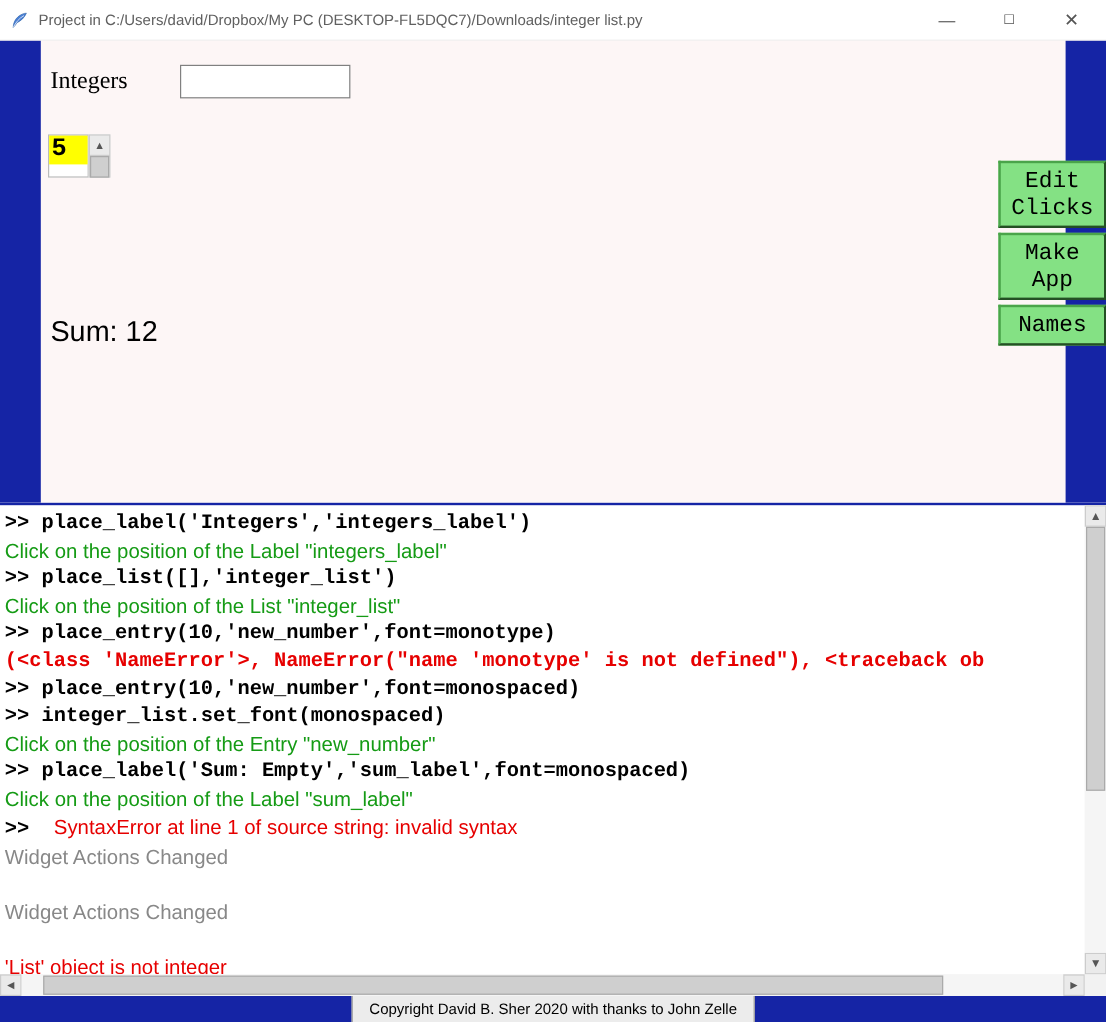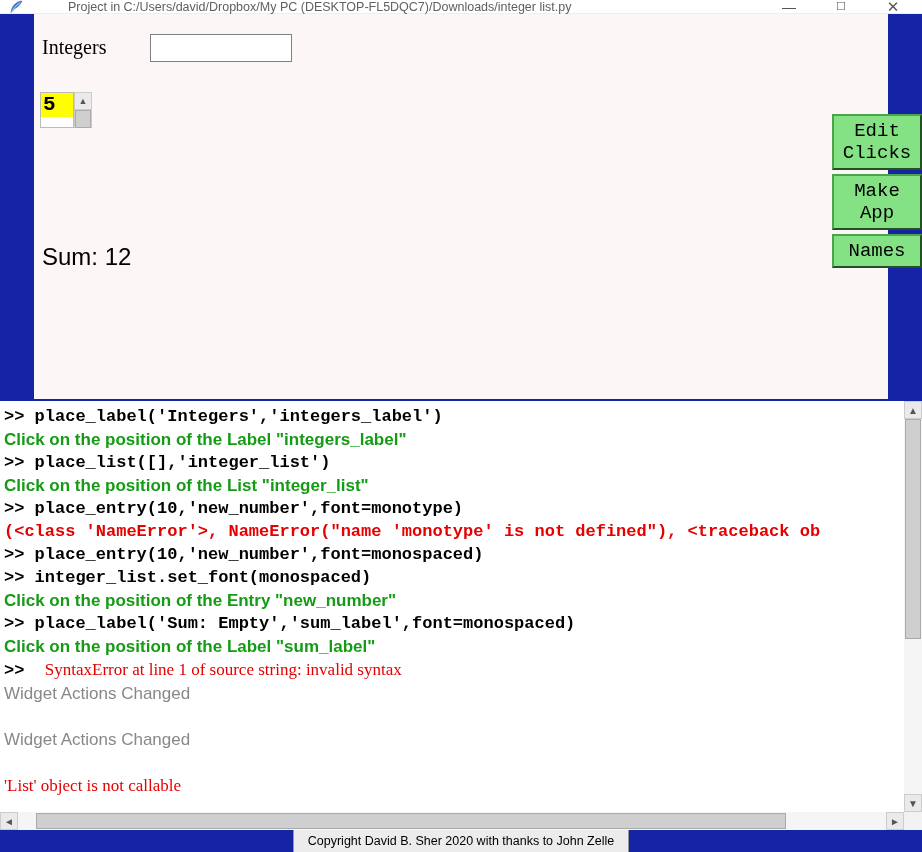--- a/index.html
+++ b/index.html
@@ -8,29 +8,28 @@
     padding: 0;
     font-family: "Segoe UI", Tahoma, sans-serif;
     background: #ffffff;
     width: 922px;
     height: 852px;
     overflow: hidden;
     display: flex;
     flex-direction: column;
   }
   .titlebar {
-    height: 14px;
+    height: 34px;
     background: #ffffff;
     display: flex;
     align-items: center;
     padding: 0 8px 0 8px;
     color: #606060;
     font-size: 12.5px;
     border-bottom: 1px solid #eee;
-    gap: 36px;
   }
   .titlebar .feather {
     width: 16px;
     height: 16px;
     margin-right: 8px;
   }
   .titlebar .title-text { flex: 1; }
   .win-controls { display: flex; gap: 22px; align-items: center; margin-right: 6px;}
   .win-controls span { color: #555; font-size: 14px; width: 30px; text-align: center;}
   .app-upper {
@@ -137,23 +136,23 @@
     position: absolute;
     top: 0; left: 0; right: 18px; bottom: 18px;
     overflow: hidden;
     padding: 4px 4px 0 4px;
     font-size: 17px;
     line-height: 23px;
   }
   .console-line { white-space: pre; }
   .mono { font-family: "Courier New", monospace; font-weight: bold; }
   .c-black { color: #000; }
-  .c-green { color: #159b15; font-family: Arial, sans-serif; font-weight: bold;}
+  .c-green { color: #159b15; font-family: Arial, sans-serif; font-weight: normal;}
   .c-red { color: #e60000; }
-  .c-red-sans { color: #e60000; font-family: Liberation Serif, serif; font-weight: normal;}
+  .c-red-sans { color: #e60000; font-family: Liberation Sans, sans-serif; font-weight: normal;}
   .c-gray { color: #888; font-family: Arial, sans-serif; font-weight: normal;}
   .vscroll {
     position: absolute;
     top: 0; right: 0; bottom: 18px; width: 18px;
     background: #f2f2f2;
     display: flex; flex-direction: column;
   }
   .hscroll {
     position: absolute;
     left: 0; right: 18px; bottom: 0; height: 18px;
@@ -238,21 +237,21 @@
       <div class="console-line mono c-black">&gt;&gt; place_entry(10,'new_number',font=monospaced)</div>
       <div class="console-line mono c-black">&gt;&gt; integer_list.set_font(monospaced)</div>
       <div class="console-line c-green">Click on the position of the Entry "new_number"</div>
       <div class="console-line mono c-black">&gt;&gt; place_label('Sum: Empty','sum_label',font=monospaced)</div>
       <div class="console-line c-green">Click on the position of the Label "sum_label"</div>
       <div class="console-line"><span class="mono c-black">&gt;&gt;  </span><span class="c-red-sans">SyntaxError at line 1 of source string: invalid syntax</span></div>
       <div class="console-line c-gray">Widget Actions Changed</div>
       <div class="console-line c-gray"> </div>
       <div class="console-line c-gray">Widget Actions Changed</div>
       <div class="console-line c-gray"> </div>
-      <div class="console-line c-red-sans">'List' object is not callable</div>
+      <div class="console-line c-red-sans">'List' object is not integer</div>
     </div>
   <div class="vscroll">
     <div class="arrow">▲</div>
     <div class="track-v">
         <div class="thumb-v"></div>
       </div>
     <div class="arrow">▼</div>
   </div>
   <div class="hscroll">
     <div class="arrow">◄</div>

